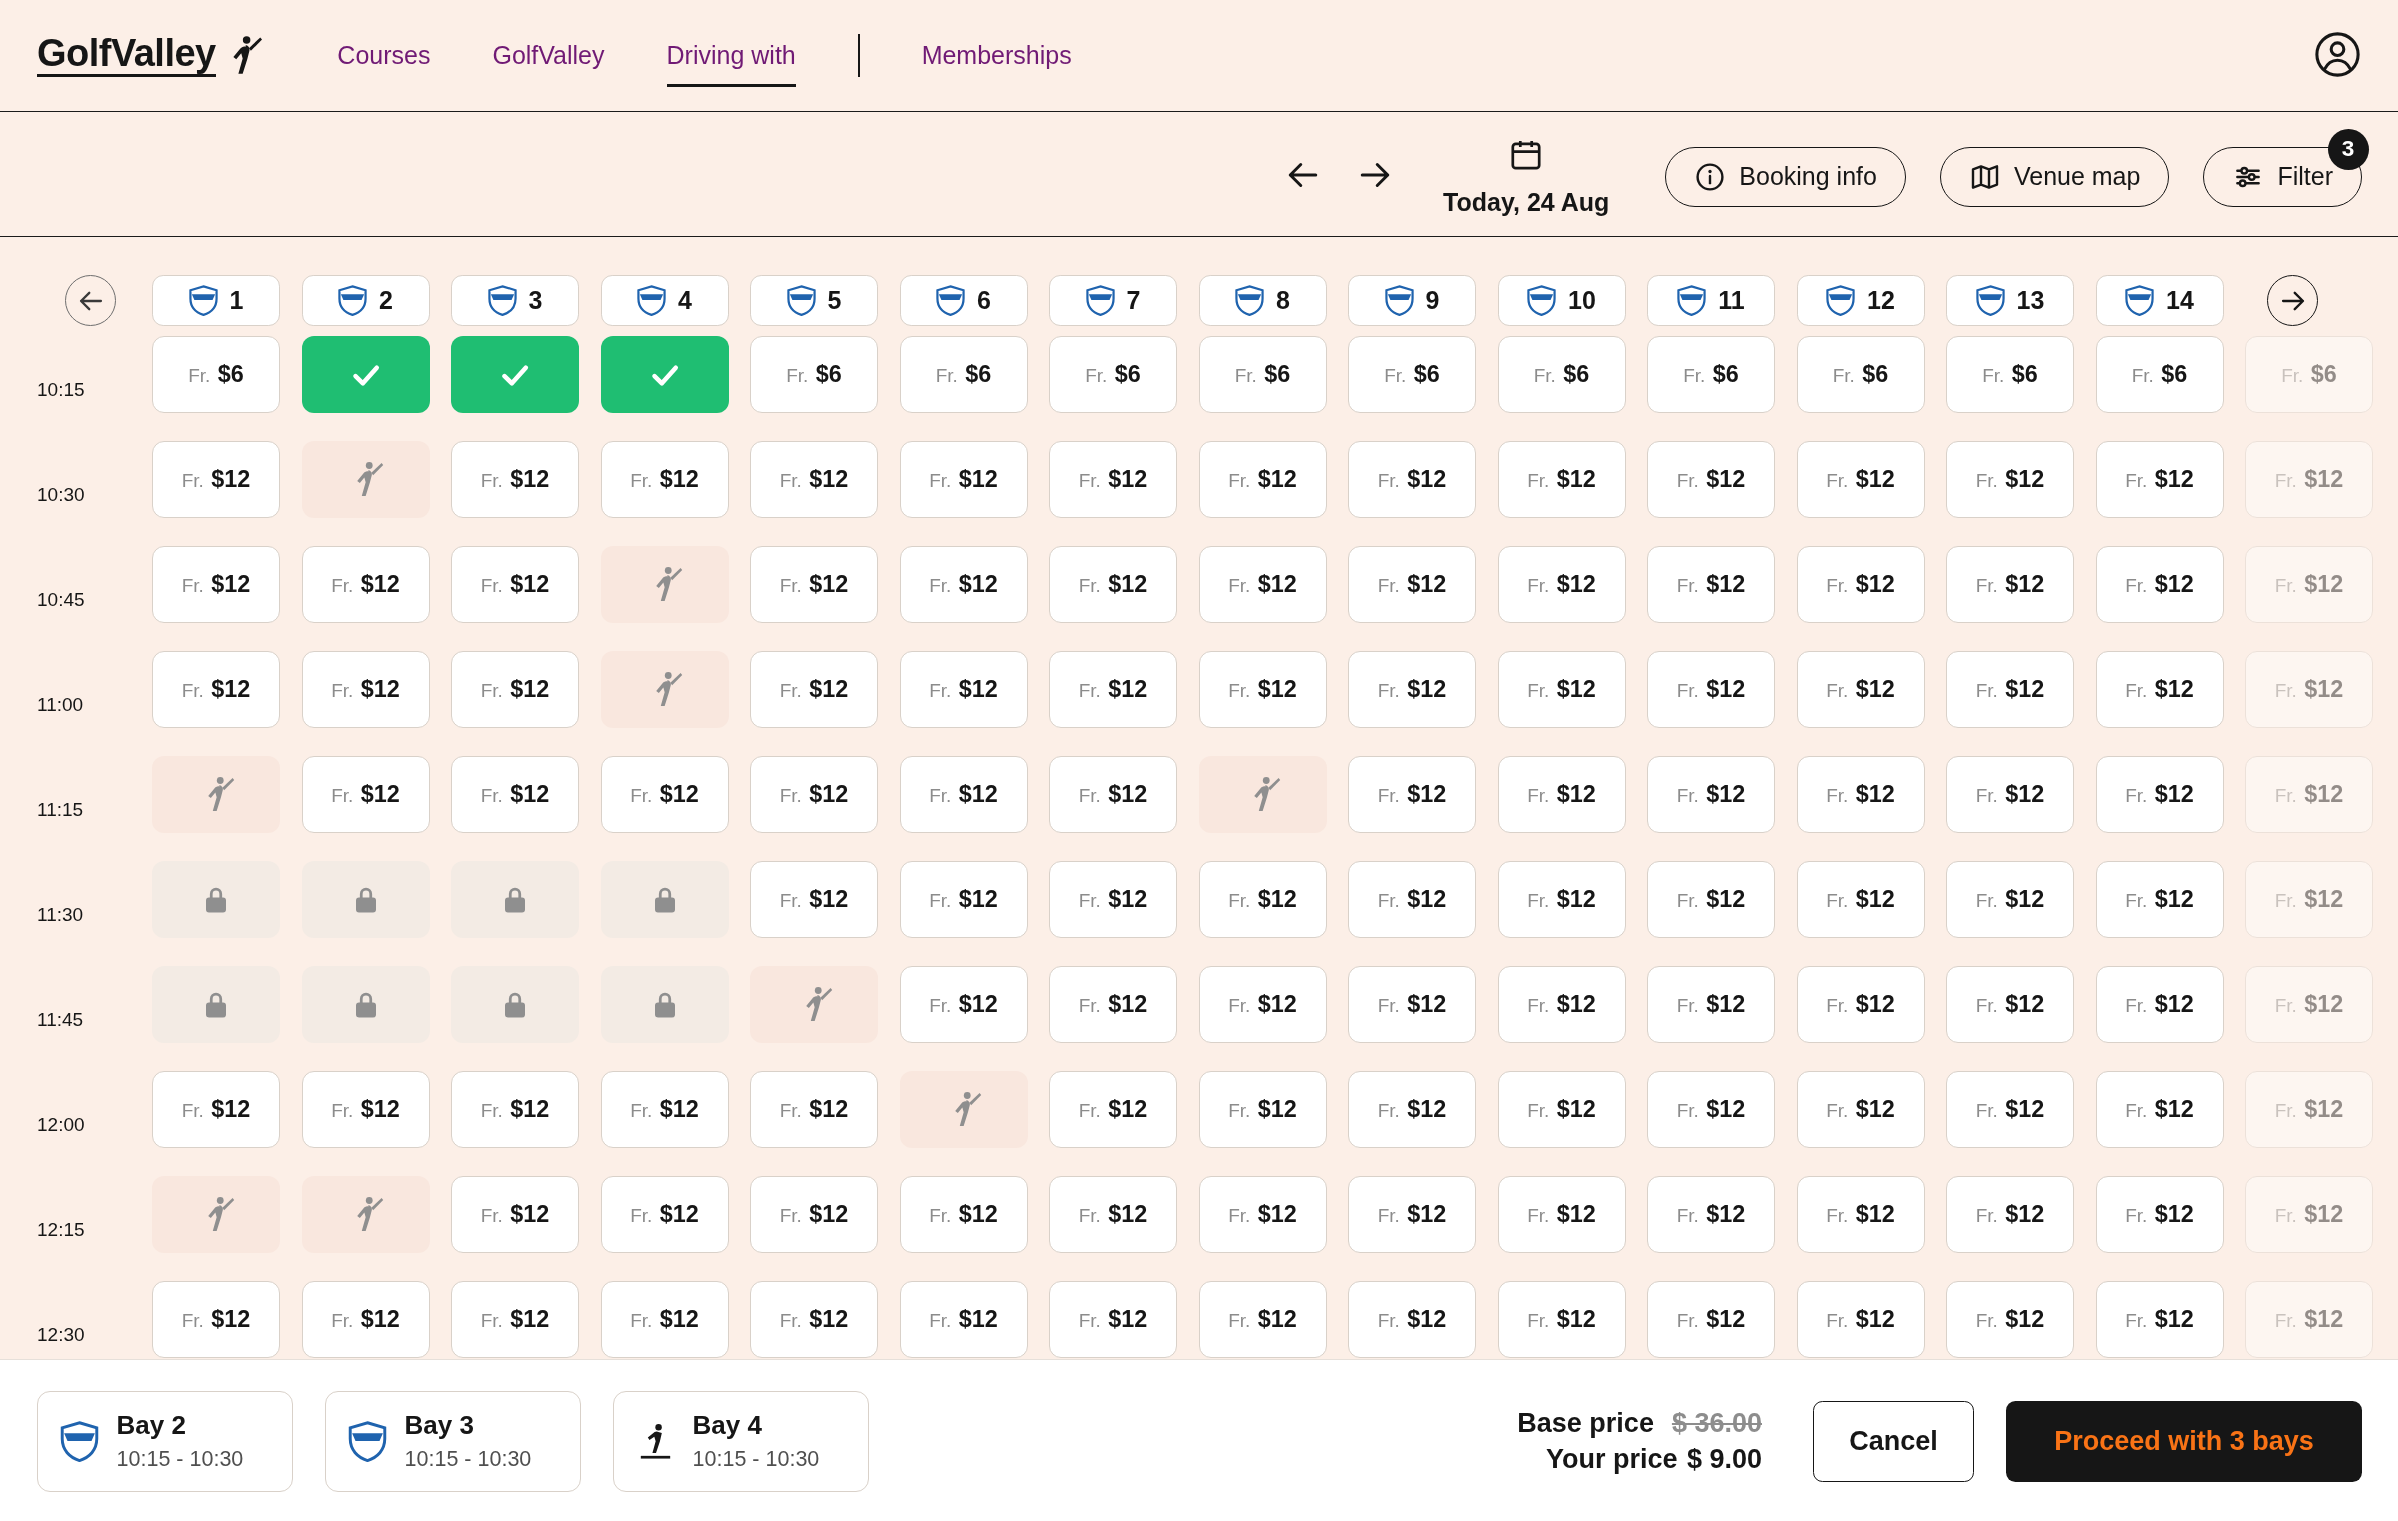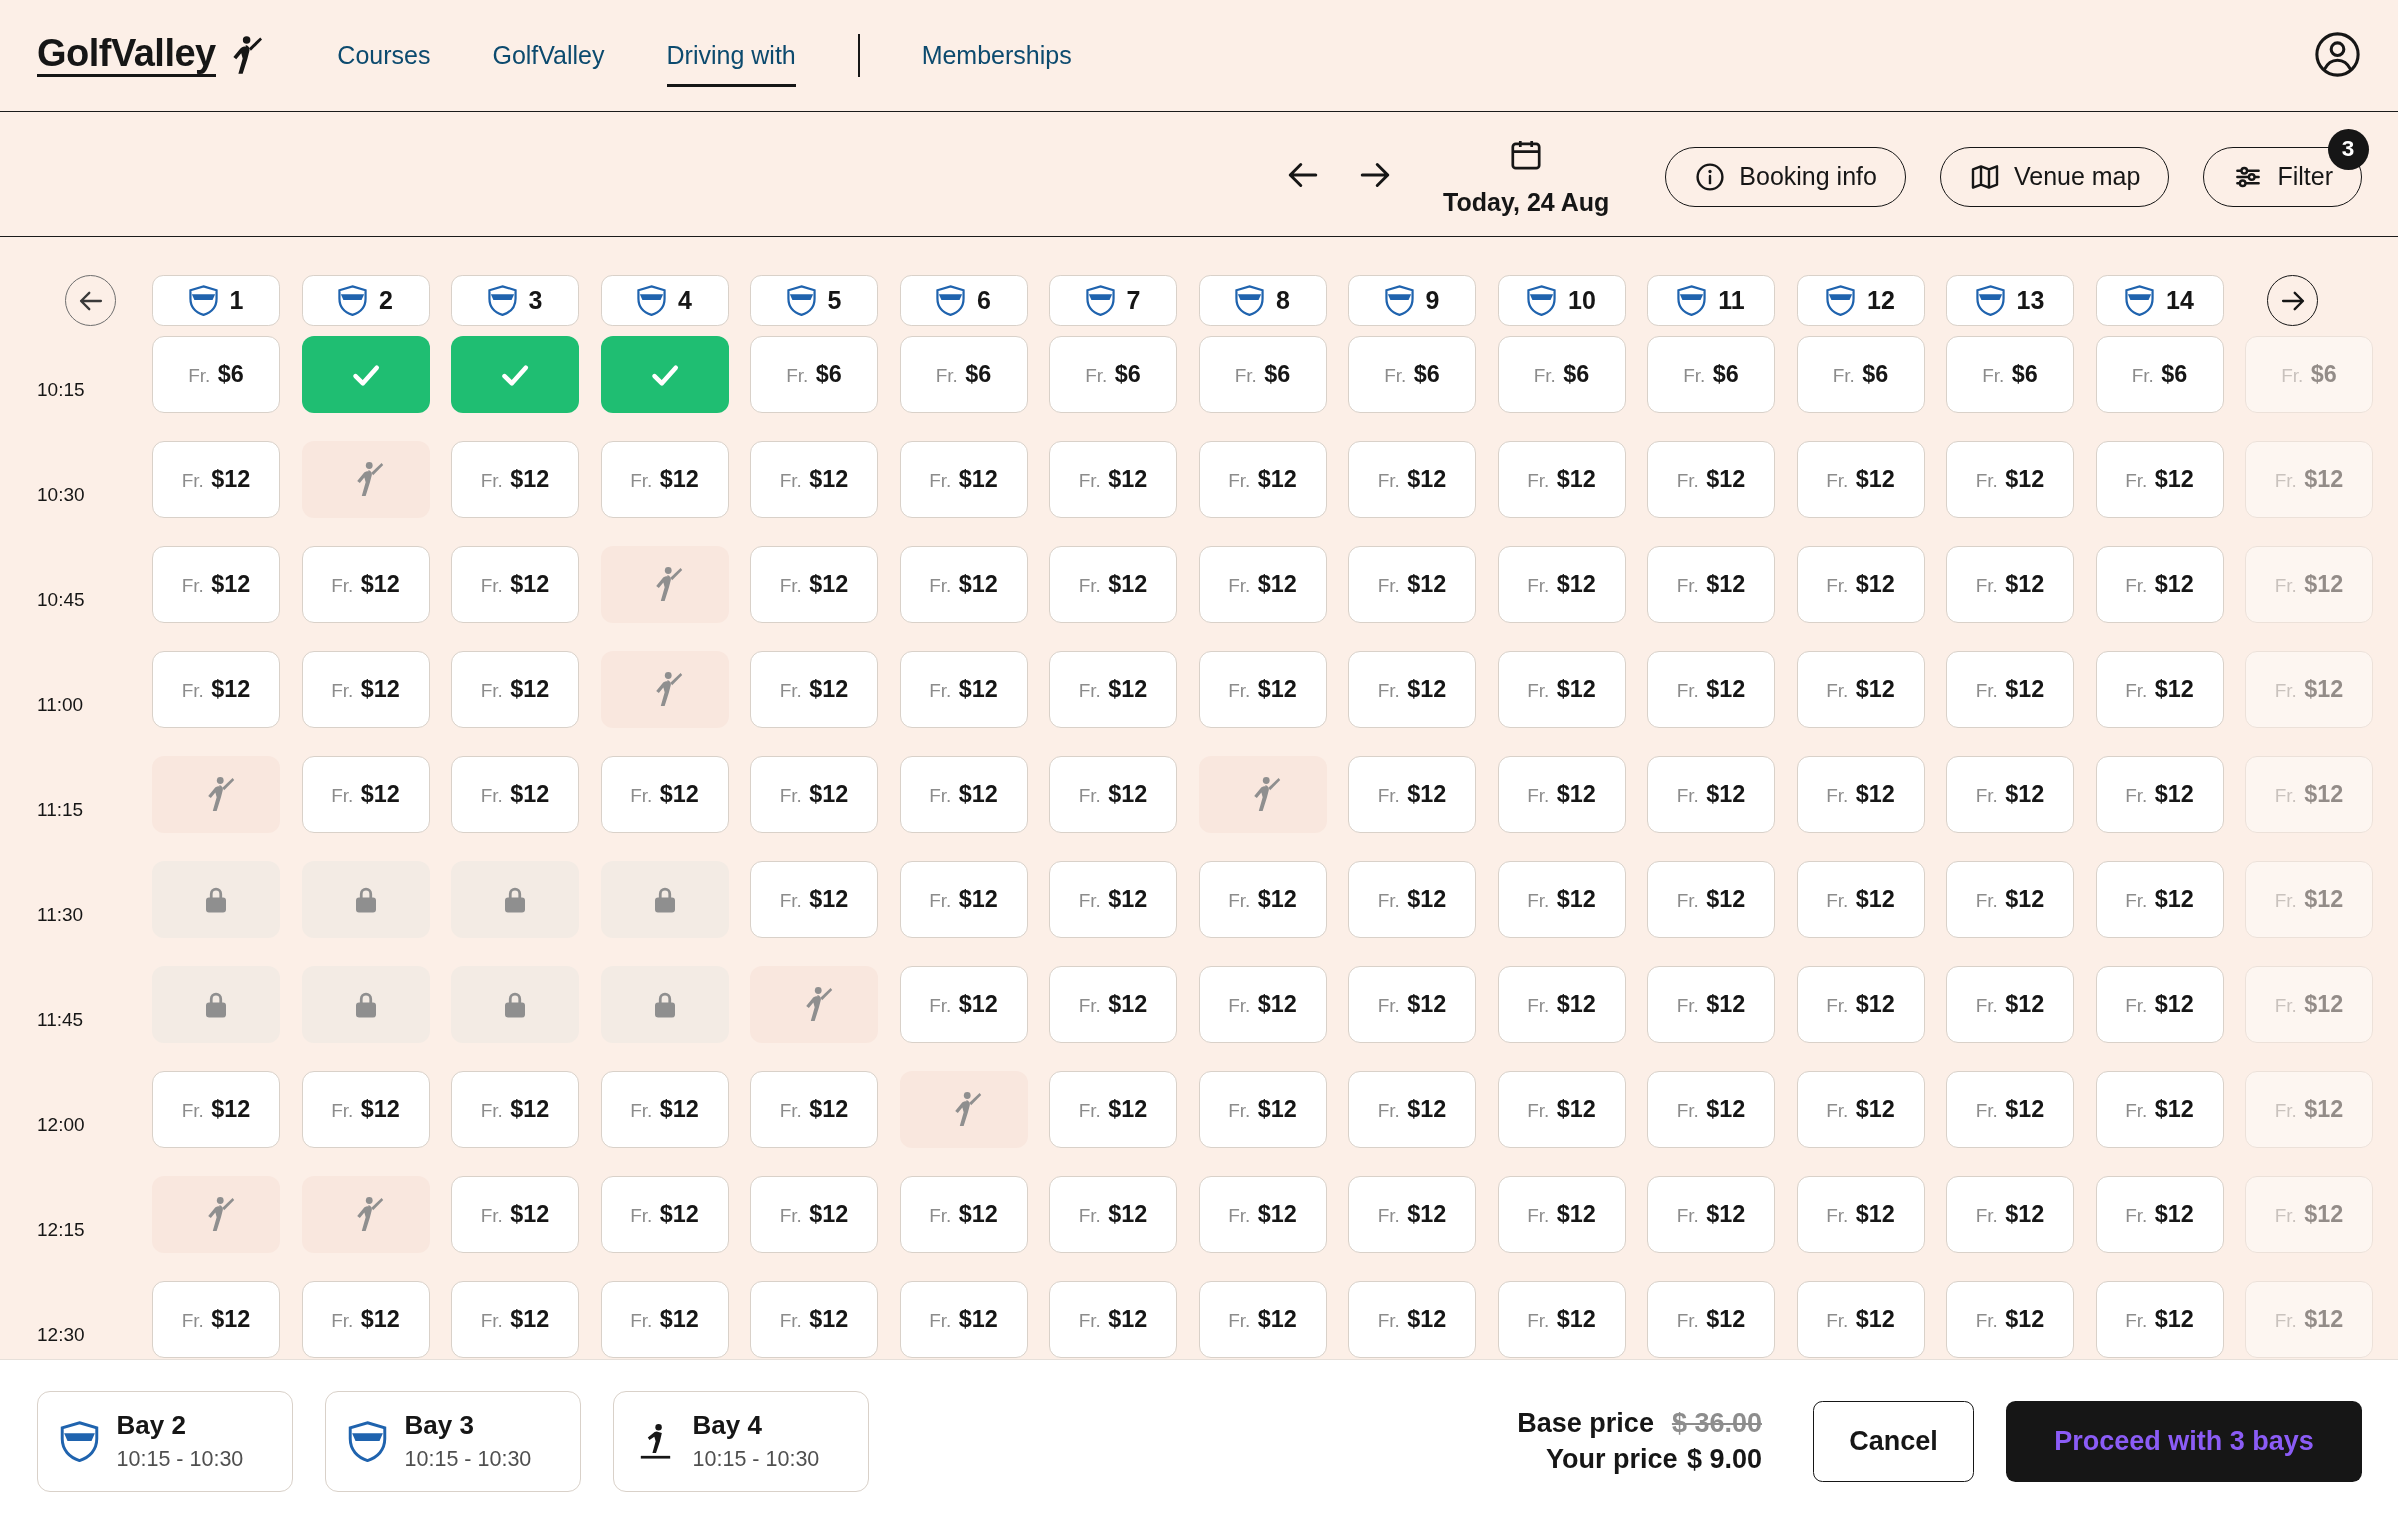--- a/index.html
+++ b/index.html
@@ -31,21 +31,21 @@
   .header{
     position:absolute;top:0;left:0;width:100%;height:112px;
     display:flex;align-items:center;padding:0 37px;
     border-bottom:0.9px solid #1b1b1b;z-index:3;
   }
   .logo{display:flex;align-items:center;gap:5.6px;margin-right:73px;}
   .logo-text{font-size:38px;font-weight:800;letter-spacing:-0.5px;line-height:1;
     border-bottom:3.7px solid #161616;padding-bottom:2.8px;}
   .logo-icon{width:43px;height:43px;}
   .nav{display:flex;align-items:center;gap:62px;font-size:25px;}
-  .nav-item{position:relative;text-decoration:none;color:#0c4a6e;text-align:right;}
+  .nav-item{position:relative;text-decoration:none;color:#701a75;text-align:right;}
   .nav-item.active::after{content:"";position:absolute;left:0;right:0;bottom:-17px;height:2.8px;background:#161616;}
   .nav-divider{width:1.9px;height:43px;background:#161616;}
   .account{margin-left:auto;}
   .account .icon-slot{width:49px;height:49px;}
 
   
   .toolbar{
     position:absolute;top:117px;left:0;width:100%;height:120px;
     display:flex;align-items:center;padding:0 37px;
     border-bottom:0.9px solid #1b1b1b;z-index:3;
@@ -131,21 +131,21 @@
   .price-line{font-weight:700;}
   .strike{text-decoration:line-through;color:#8D8D8D;font-weight:700;margin-left:18px;}
   .your-val{margin-left:9.4px;}
   .cancel-btn{
     width:161px;height:81px;margin-left:51px;background:#fff;
     border:1.9px solid var(--border-dark);border-radius:9.4px;
     font-size:27px;font-weight:700;
   }
   .proceed-btn{
     width:356px;height:81px;margin-left:32px;background:var(--button-black);
-    color:#8b5cf6;border-radius:9.4px;font-size:27px;font-weight:700;
+    color:#f97316;border-radius:9.4px;font-size:27px;font-weight:700;
   }
 </style>
 </head>
 <body>
 
 <div class="header">
   <div class="logo">
     <span class="logo-text">GolfValley</span>
     <span class="logo-icon icon-slot">
         <svg viewBox="0 0 24 24" fill="currentColor">

